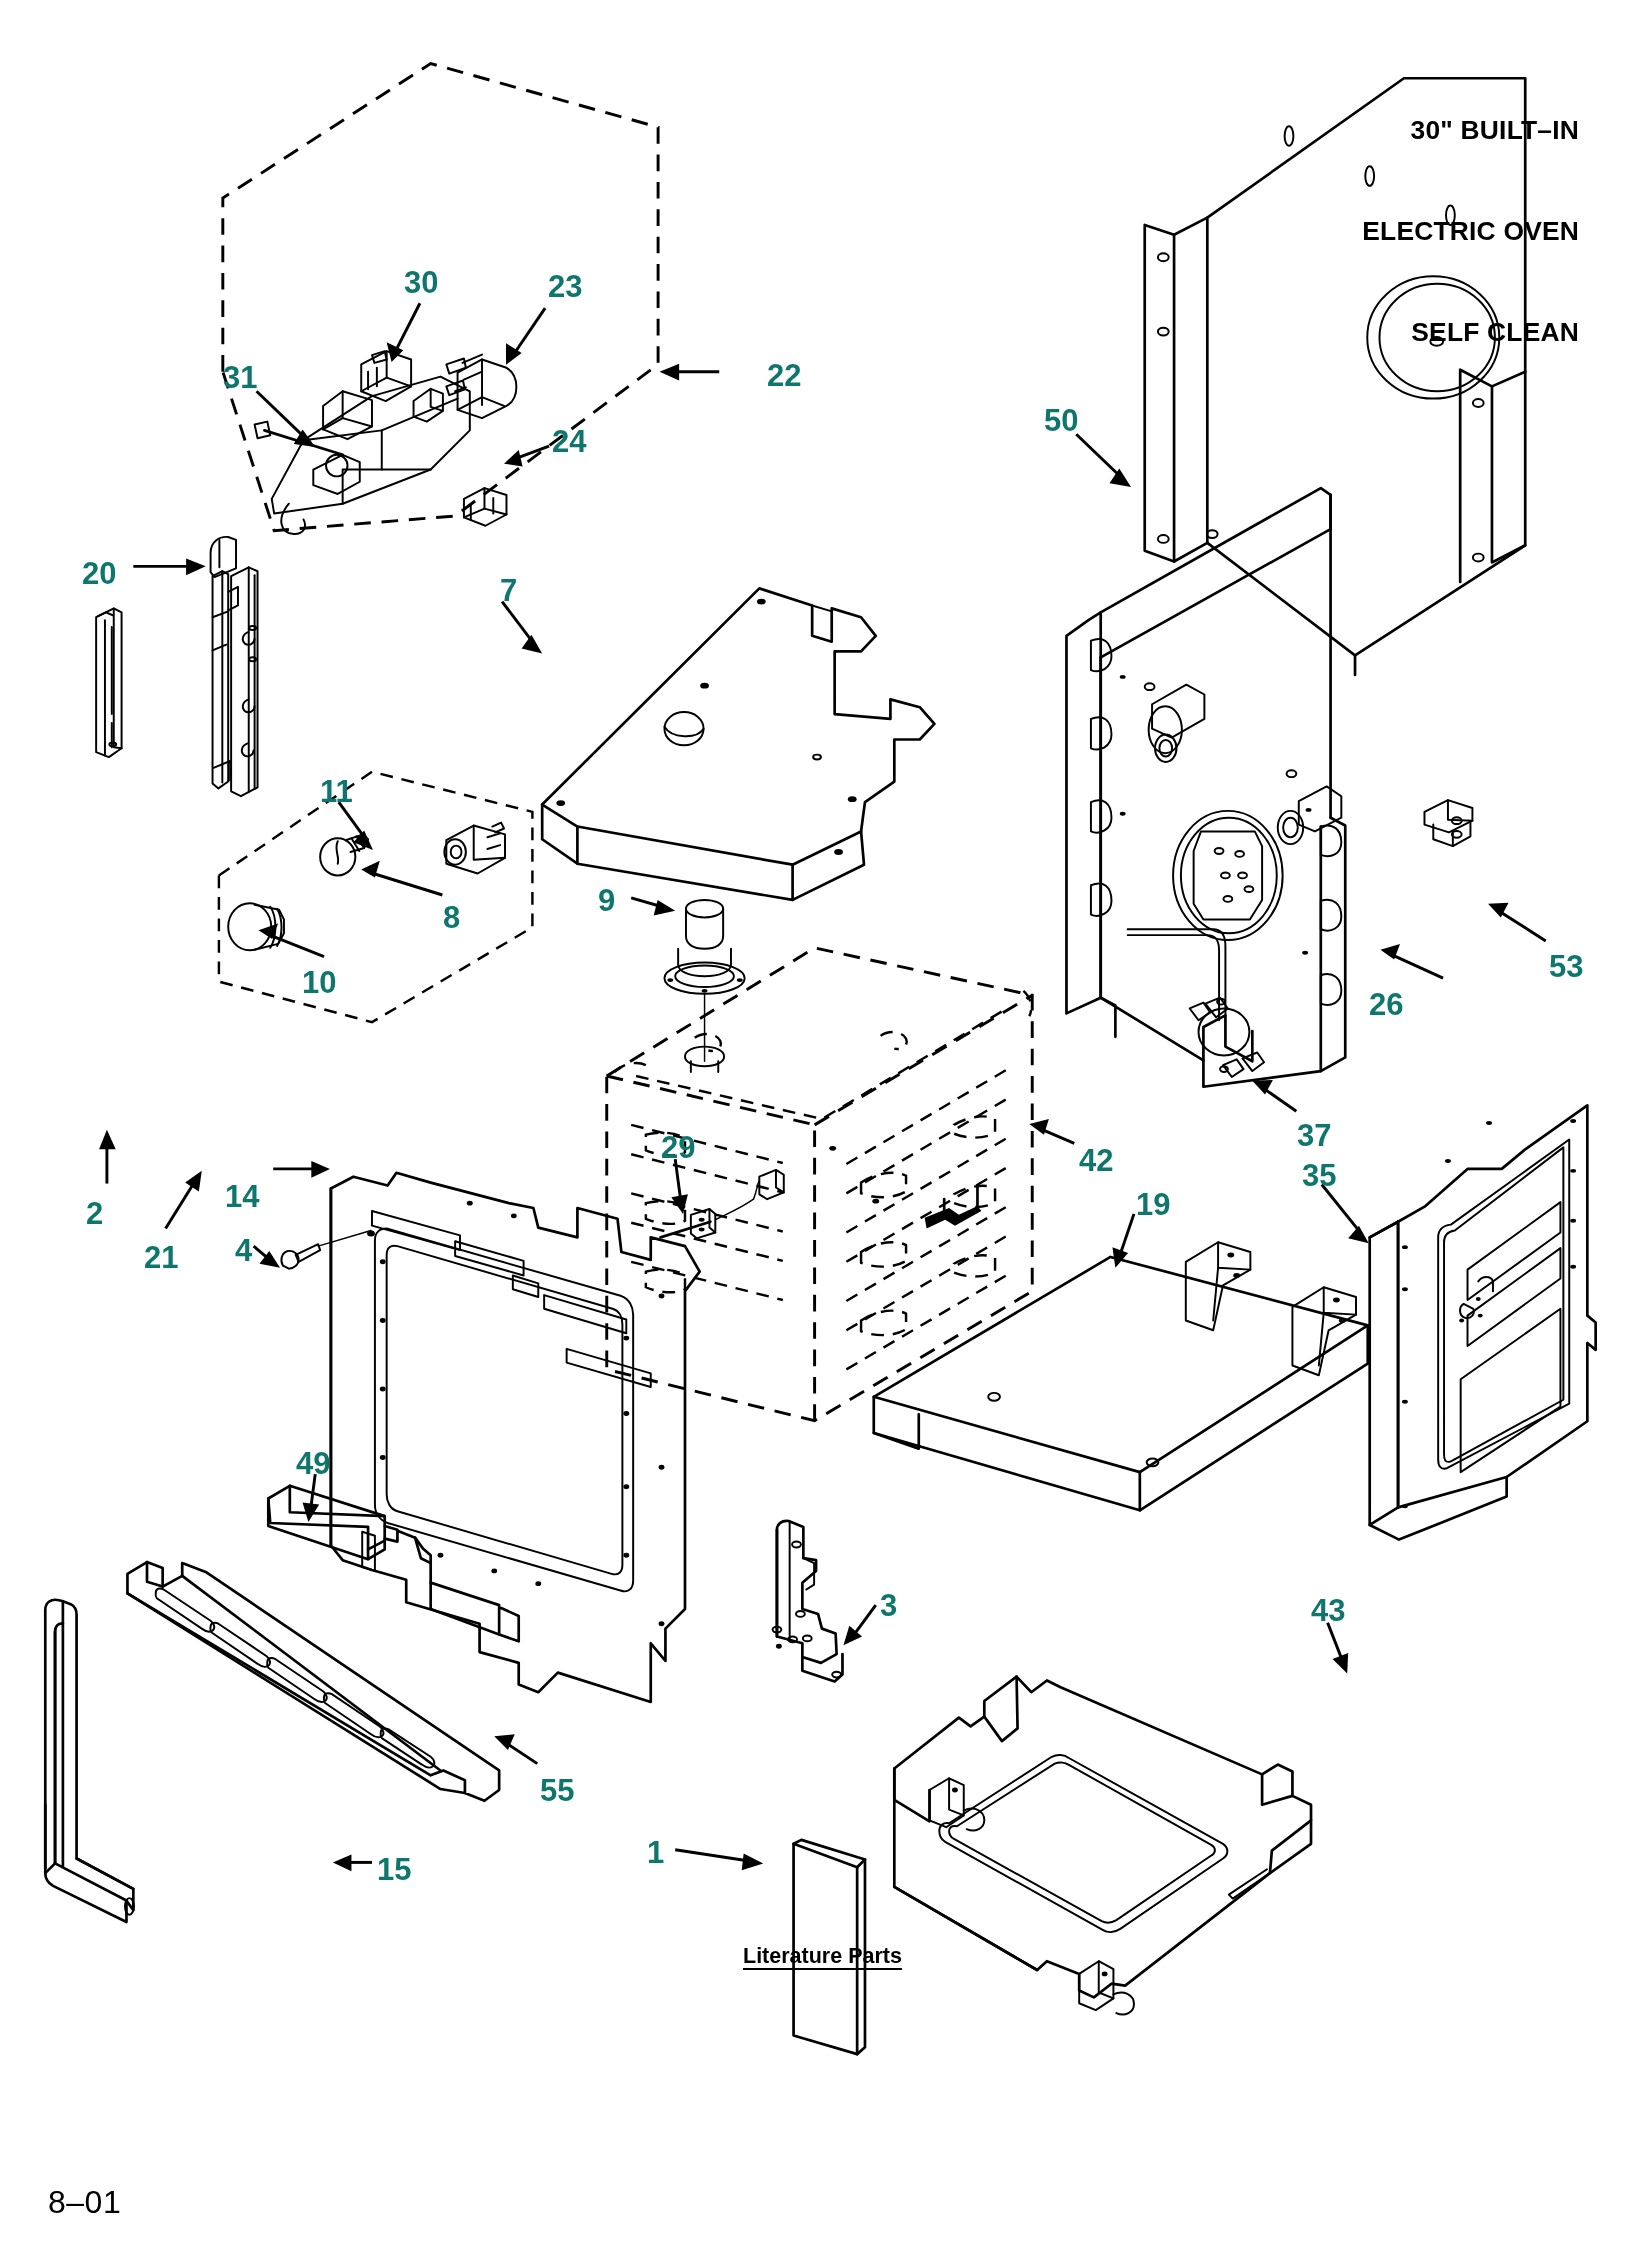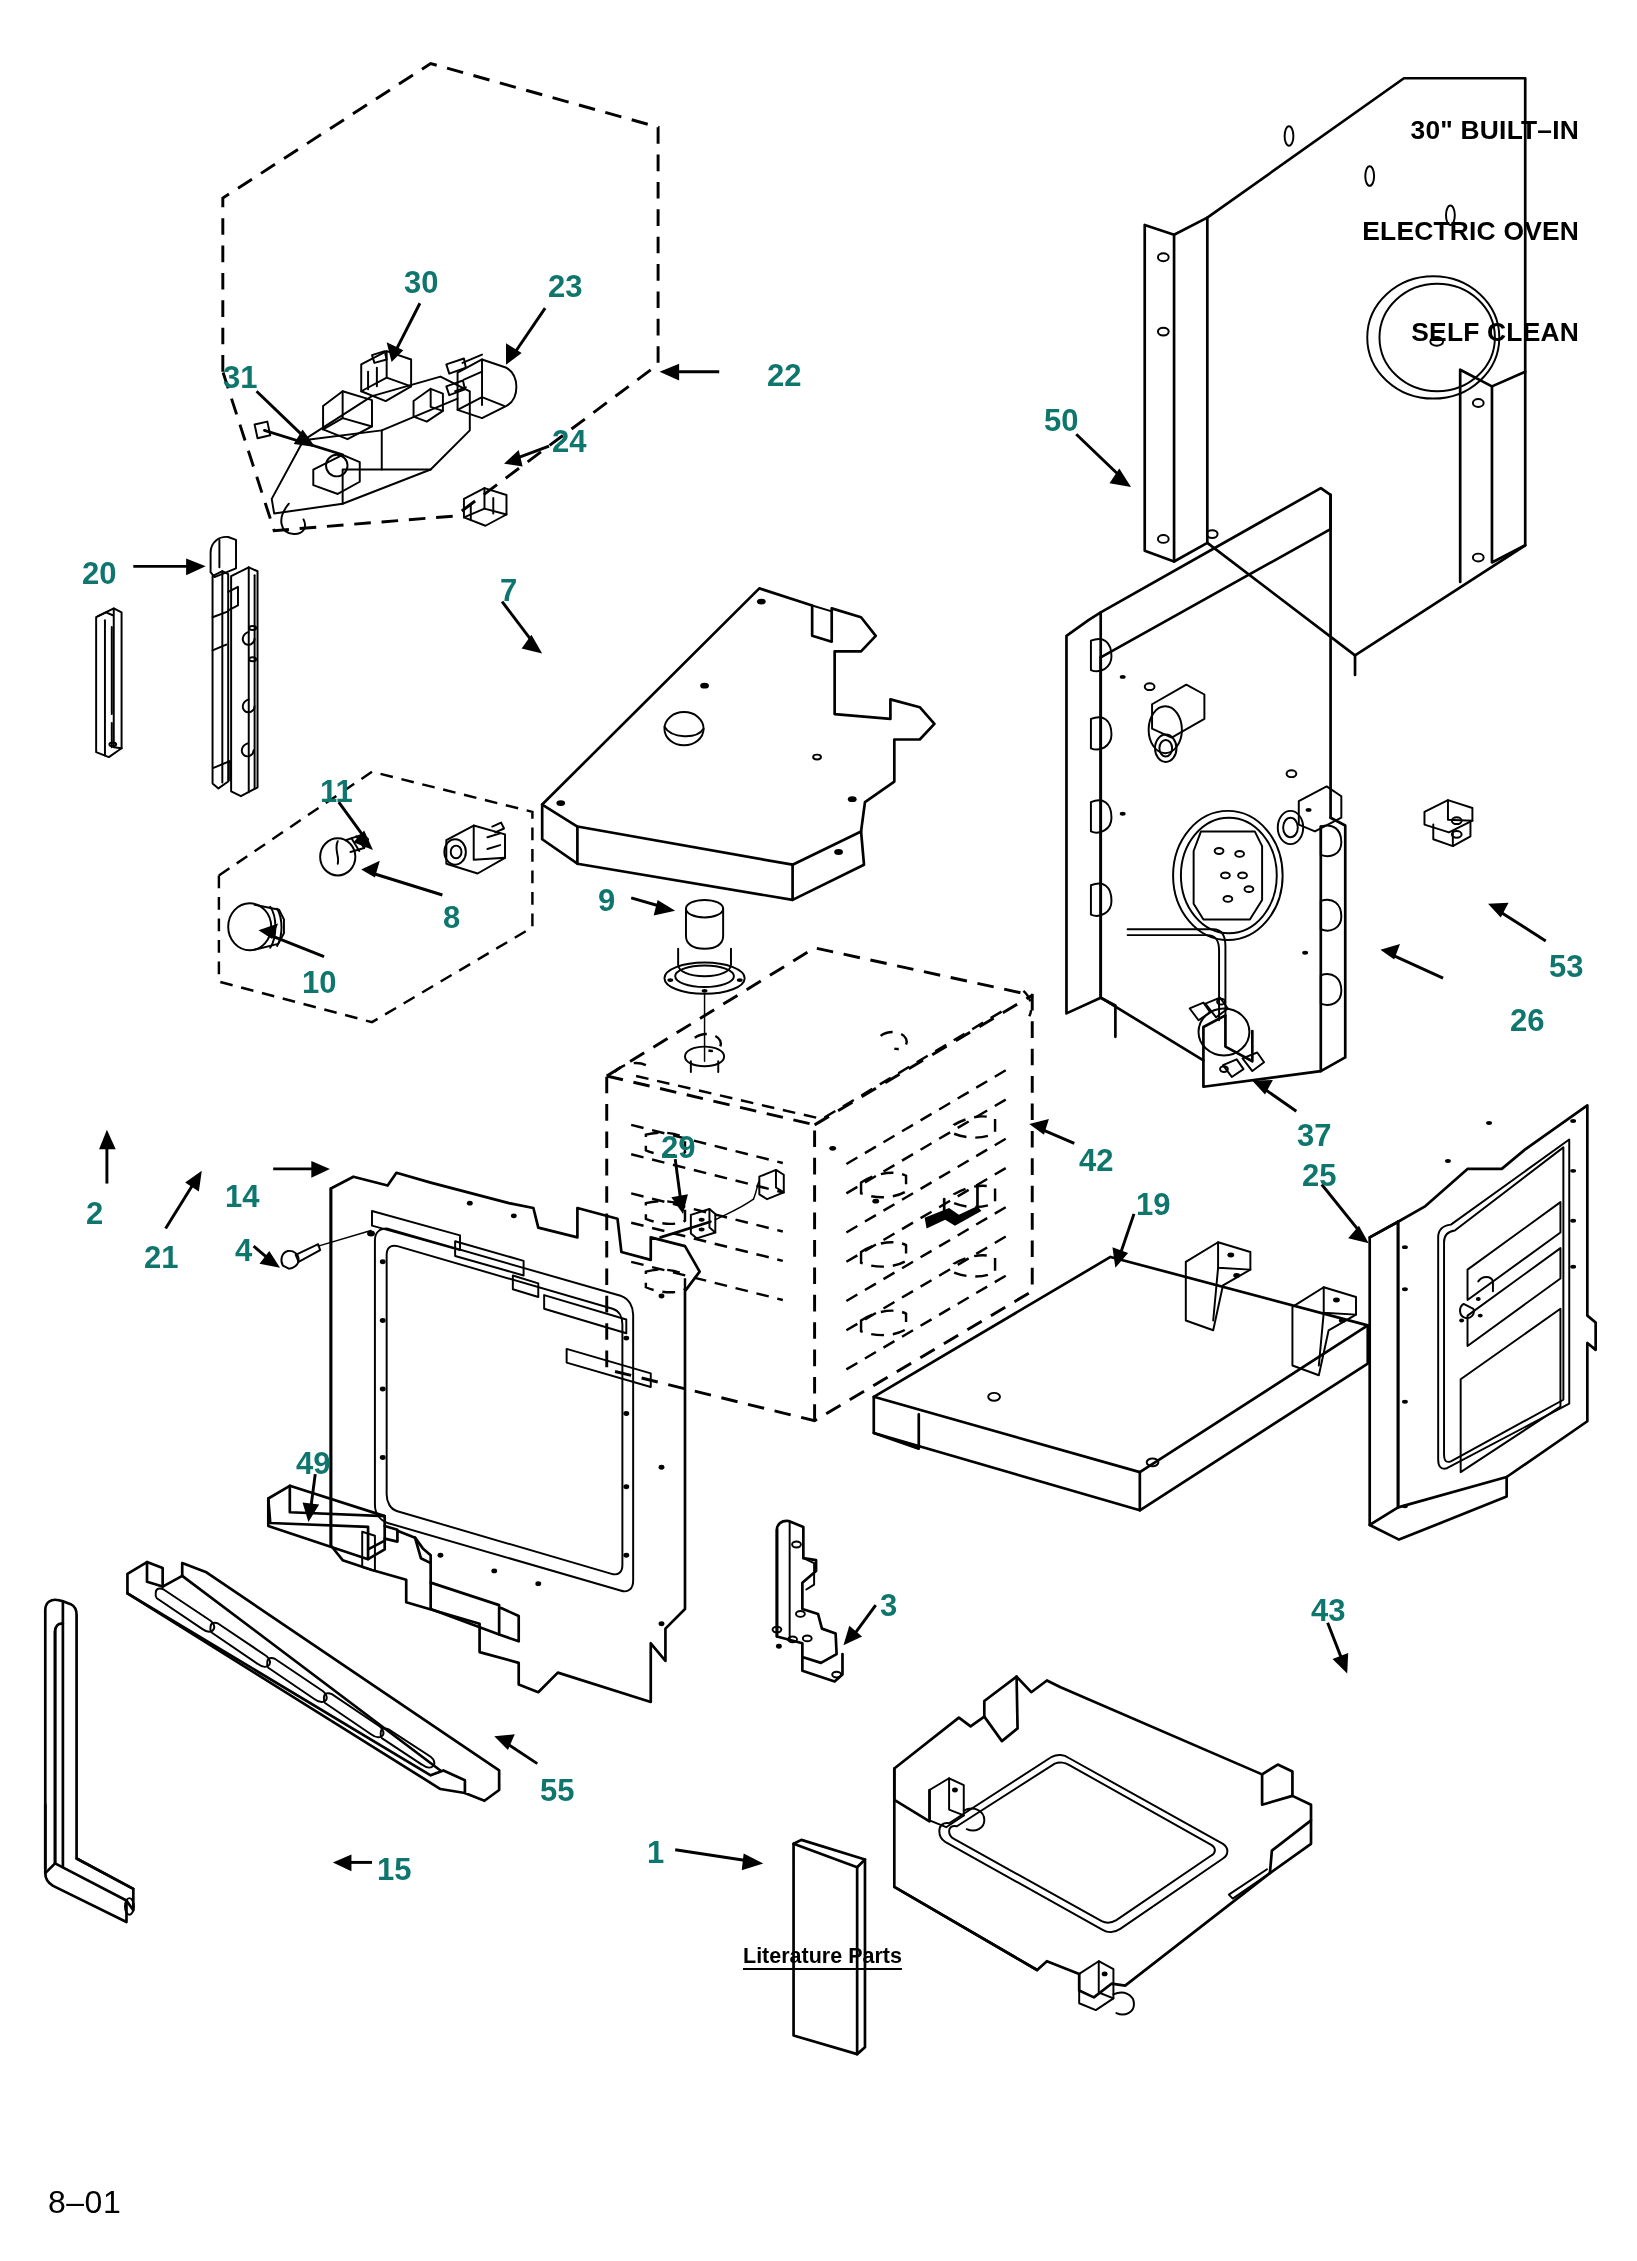--- a/index.html
+++ b/index.html
@@ -702,26 +702,26 @@
       <div class="callout" style="left: 500px; top: 575px;">7</div>
       <div class="callout" style="left: 1044px; top: 405px;">50</div>
       <div class="callout" style="left: 320px; top: 776px;">11</div>
       <div class="callout" style="left: 598px; top: 885px;">9</div>
       <div class="callout" style="left: 443px; top: 902px;">8</div>
       <div class="callout" style="left: 302px; top: 967px;">10</div>
       <div class="callout" style="left: 86px; top: 1198px;">2</div>
       <div class="callout" style="left: 144px; top: 1242px;">21</div>
       <div class="callout" style="left: 225px; top: 1181px;">14</div>
       <div class="callout" style="left: 235px; top: 1235px;">4</div>
-      <div class="callout" style="left: 1510px; top: 989px; margin-top: 16px;">26</div>
+      <div class="callout" style="left: 1369px; top: 989px;">26</div>
       <div class="callout" style="left: 1549px; top: 951px;">53</div>
       <div class="callout" style="left: 1297px; top: 1120px;">37</div>
       <div class="callout" style="left: 661px; top: 1132px;">29</div>
       <div class="callout" style="left: 1079px; top: 1145px;">42</div>
-      <div class="callout" style="left: 1302px; top: 1160px;">25</div>
+      <div class="callout" style="left: 1302px; top: 1160px;">35</div>
       <div class="callout" style="left: 1136px; top: 1189px;">19</div>
       <div class="callout" style="left: 296px; top: 1448px;">49</div>
       <div class="callout" style="left: 880px; top: 1590px;">3</div>
       <div class="callout" style="left: 1311px; top: 1595px;">43</div>
       <div class="callout" style="left: 540px; top: 1775px;">55</div>
       <div class="callout" style="left: 377px; top: 1854px;">15</div>
       <div class="callout" style="left: 647px; top: 1837px;">1</div>
     </div>
 
   <div id="caption-layer">

